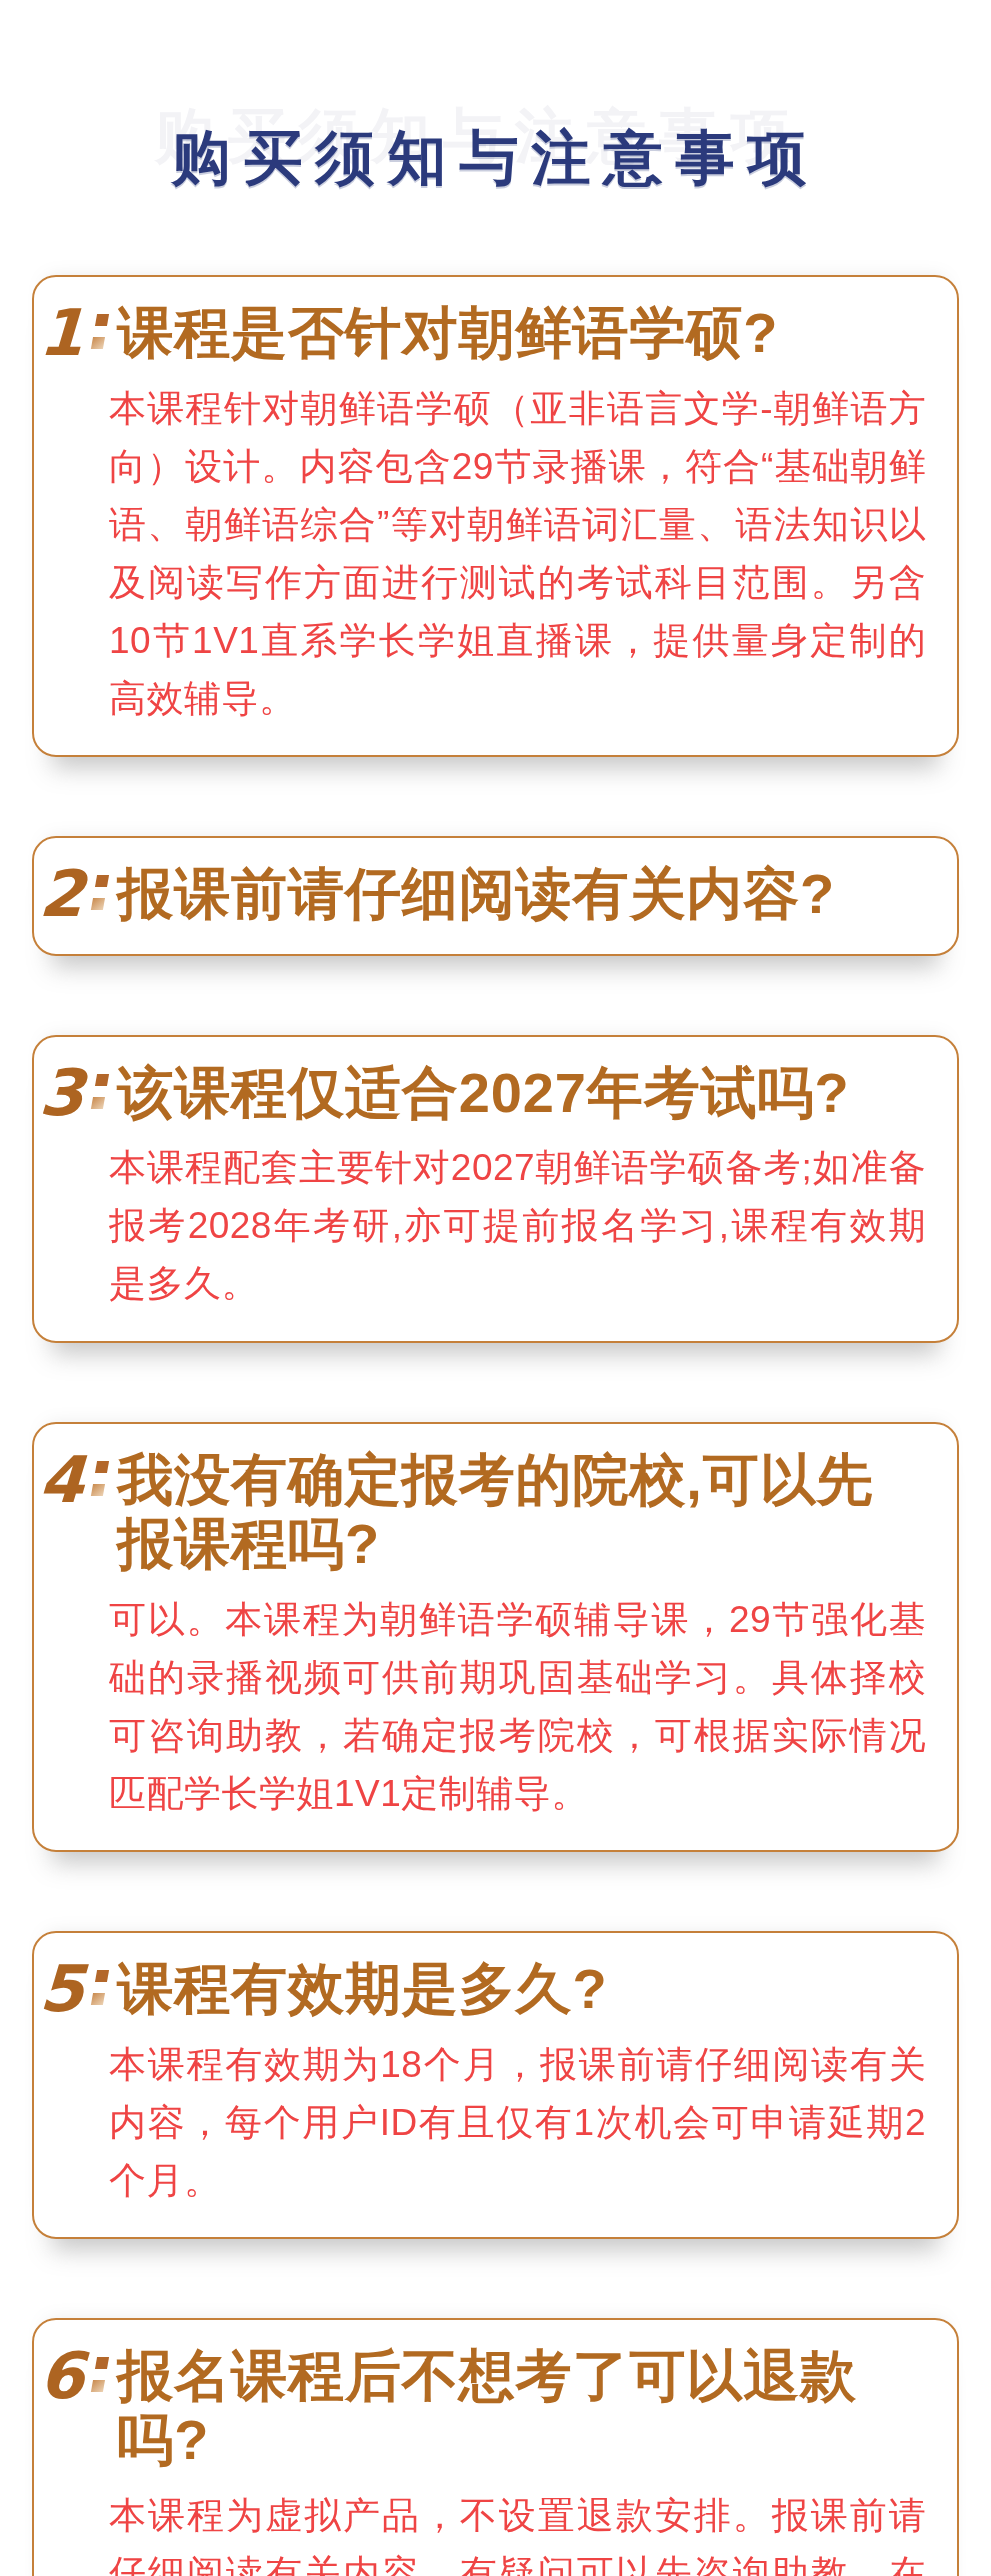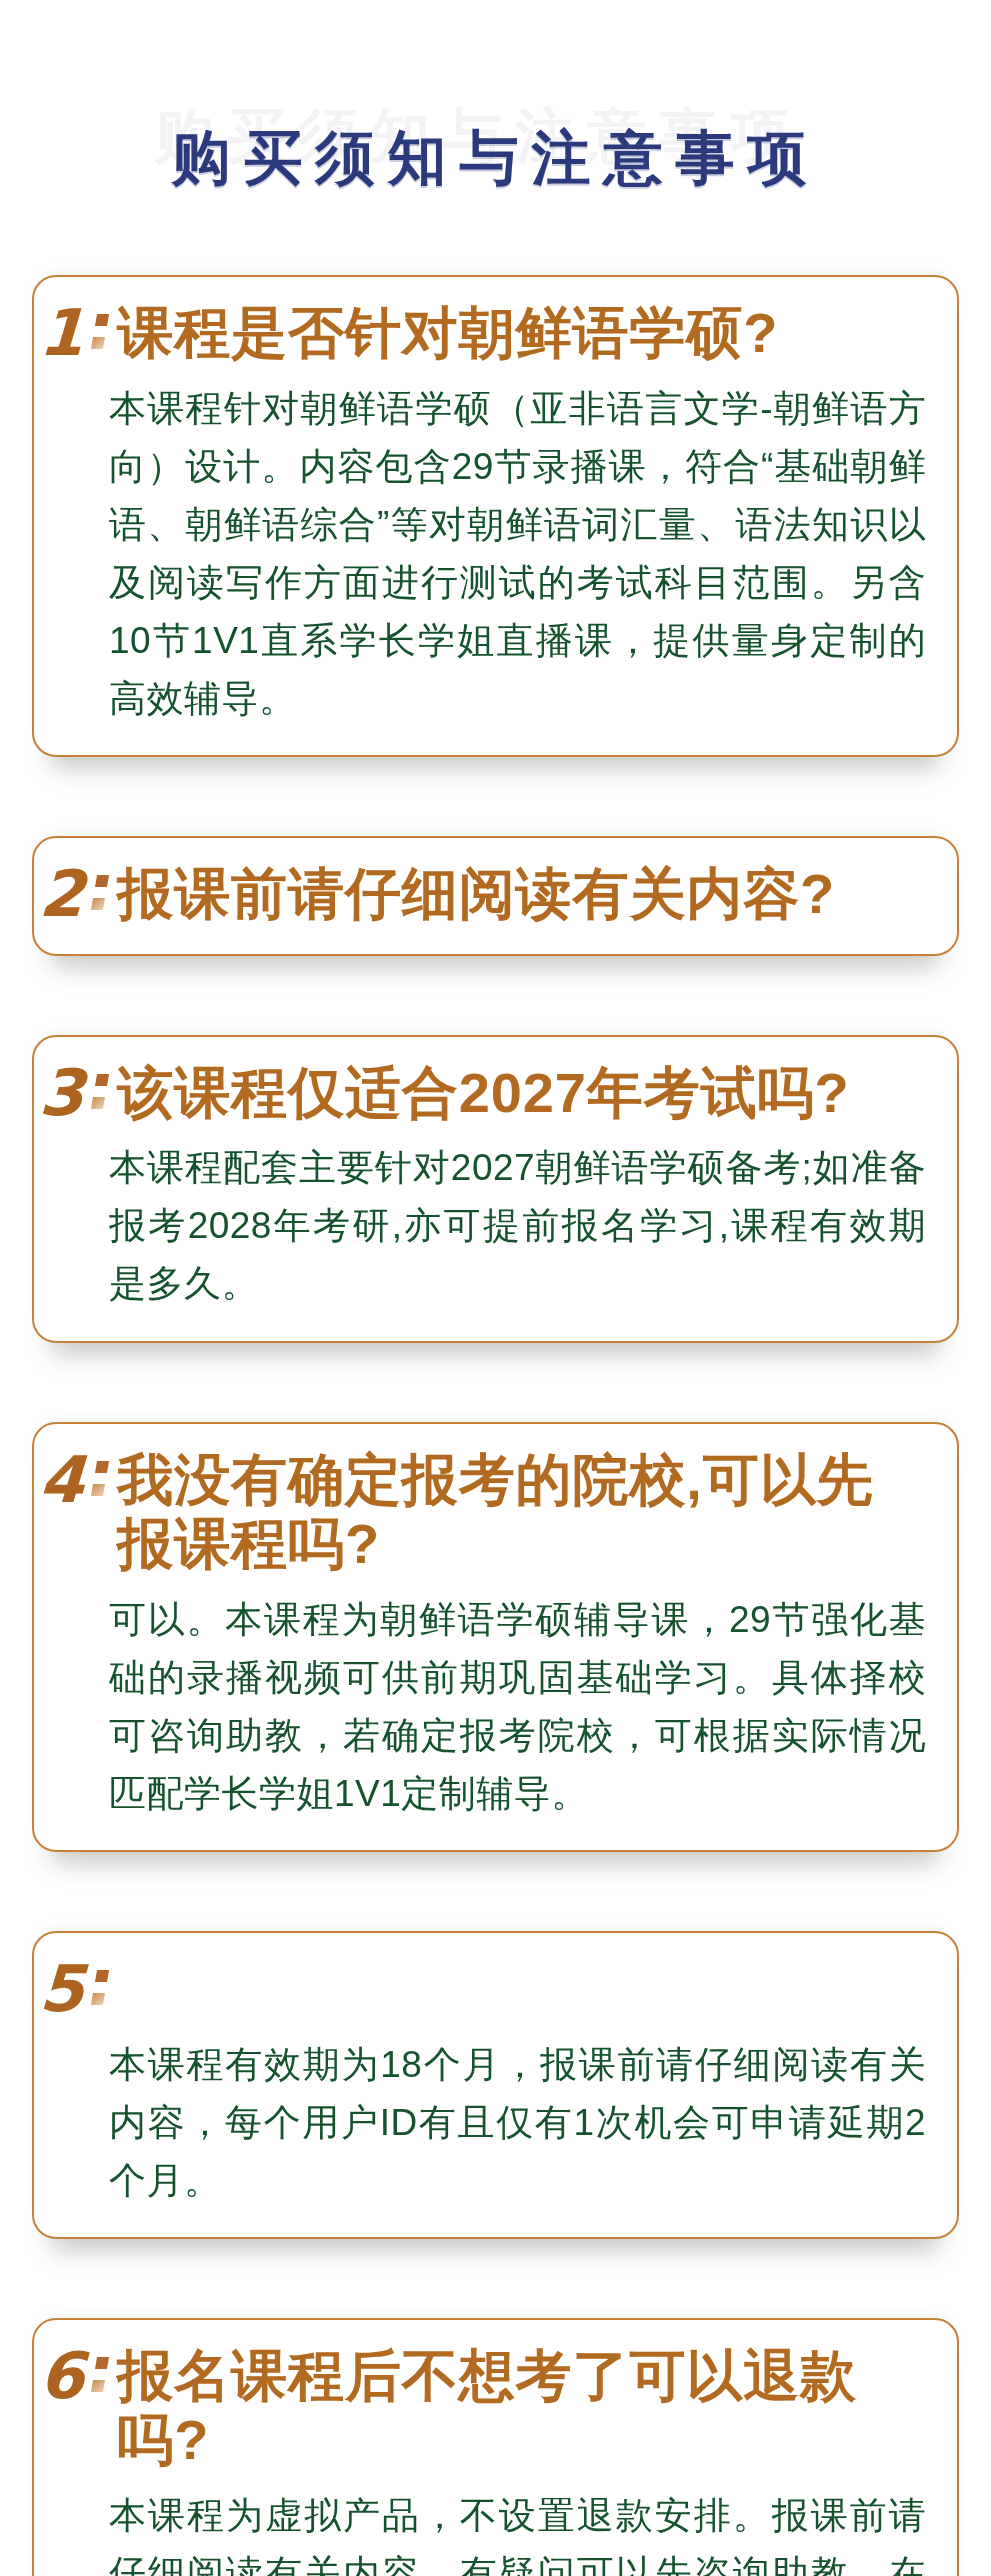--- a/index.html
+++ b/index.html
@@ -95,21 +95,21 @@
     font-size:56px;
     font-weight:bold;
     line-height:64px;
     color:#b26a21;
     letter-spacing:0.9px;
   }
   .card-body{
     margin:14.7px 1.8px 0 64px;
     font-size:37px;
     line-height:58px;
-    color:#14532d;
+    color:#ef4444;
     text-align:justify;
     letter-spacing:0.5px;
   }
 </style>
 </head>
 <body>
 
 <div class="header">
   <div class="title-ghost">购买须知与注意事项</div>
   <h1 class="title-main">购买须知与注意事项</h1>
@@ -164,20 +164,21 @@
     <p class="card-body">可以。本课程为朝鲜语学硕辅导课，29节强化基础的录播视频可供前期巩固基础学习。具体择校可咨询助教，若确定报考院校，可根据实际情况匹配学长学姐1V1定制辅导。</p>
   </section>
 
   <section class="card">
     <div class="card-head">
       <span class="q-num">5</span>
       <span class="q-colon">
           <span class="dot dot-top"></span>
           <span class="dot dot-bottom"></span>
         </span>
+      <h2 class="q-title">课程有效期是多久?</h2>
     </div>
     <p class="card-body">本课程有效期为18个月，报课前请仔细阅读有关内容，每个用户ID有且仅有1次机会可申请延期2个月。</p>
   </section>
 
   <section class="card">
     <div class="card-head">
       <span class="q-num">6</span>
       <span class="q-colon">
           <span class="dot dot-top"></span>
           <span class="dot dot-bottom"></span>

